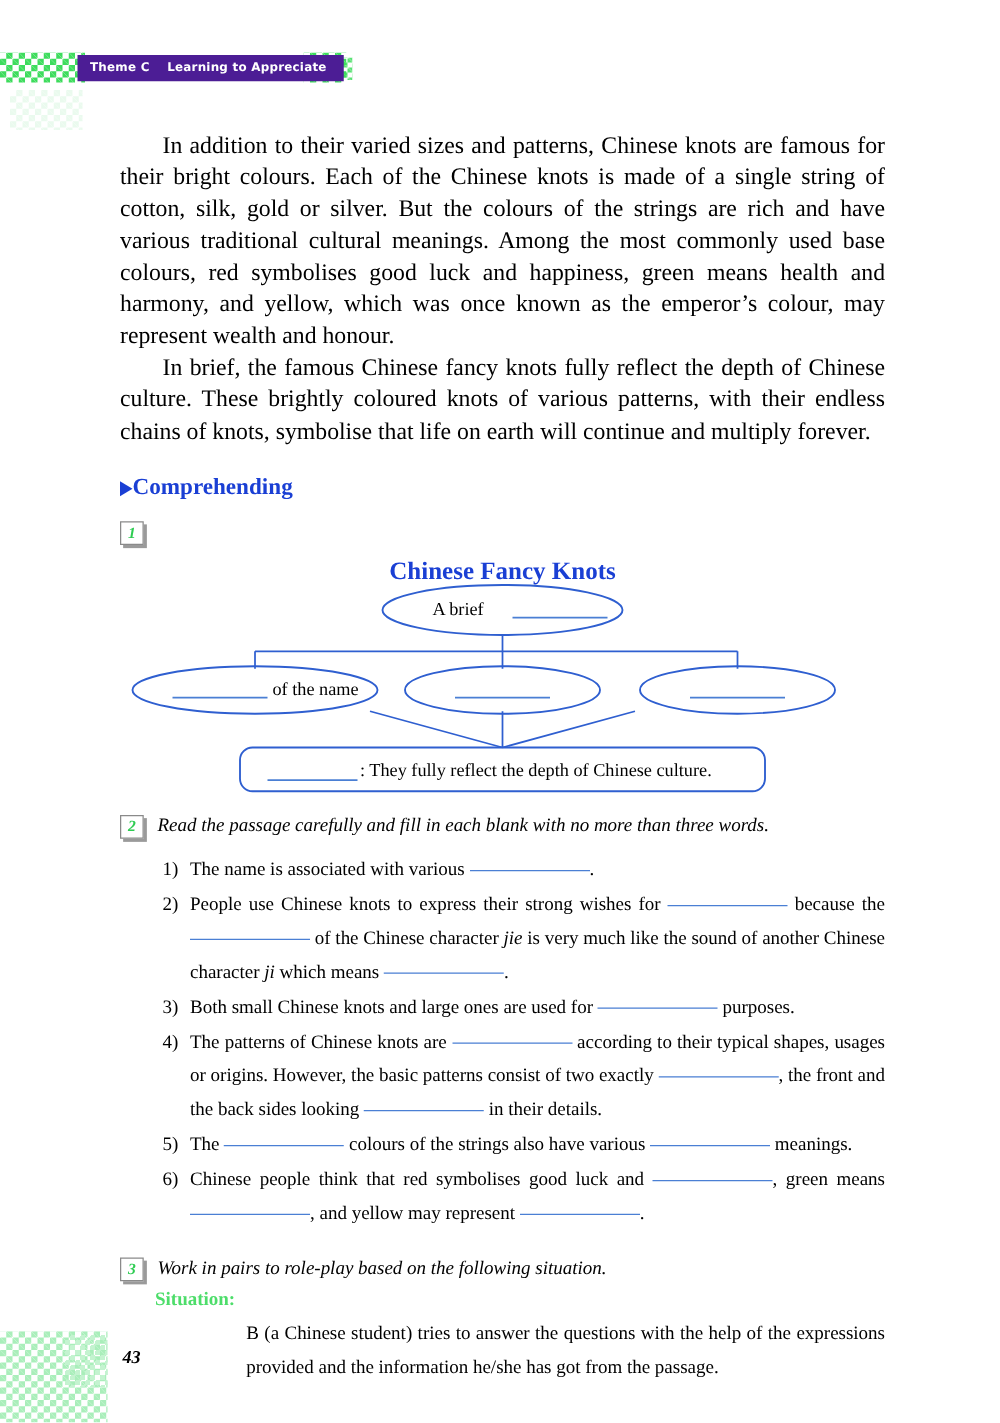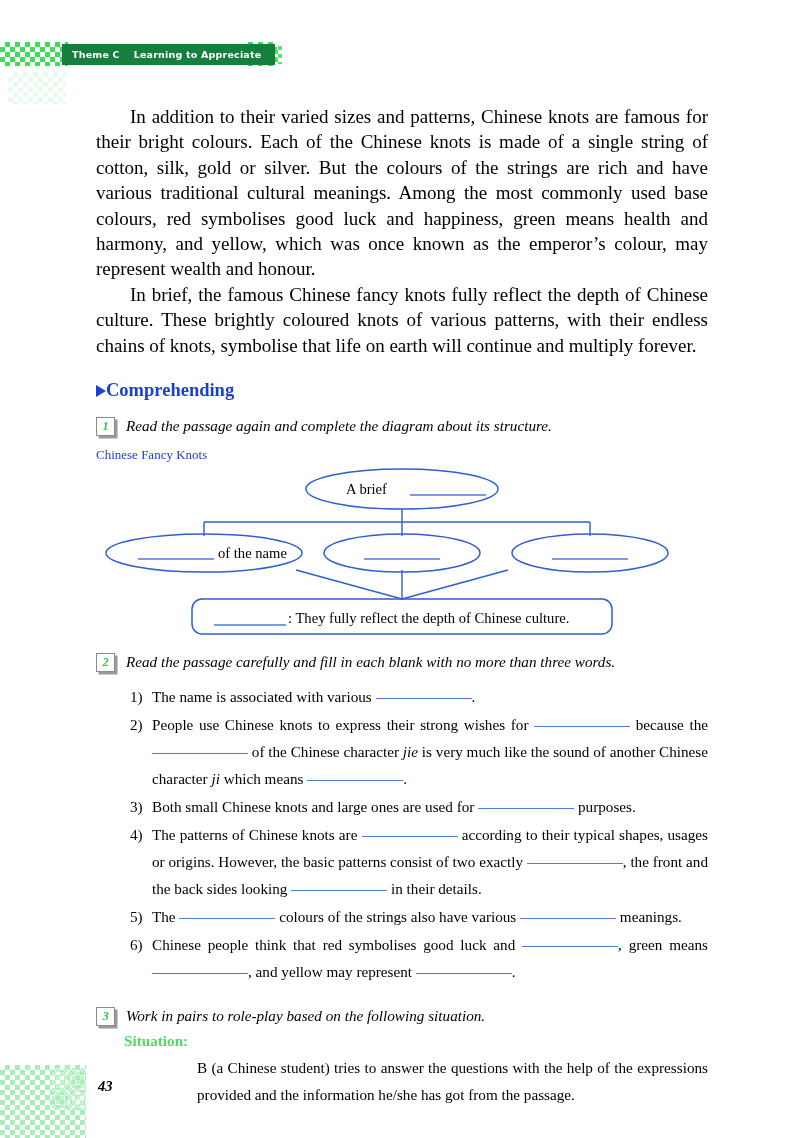--- a/index.html
+++ b/index.html
@@ -53,21 +53,21 @@
     background-size: 8px 8px;
     background-position: 0 0, 4px 4px;
     opacity: .85;
   }
   .theme-banner {
     position: absolute;
     left: 62px;
     top: 44px;
     height: 21px;
     padding: 0 14px 0 10px;
-    background: #15803d;
+    background: #4c1d95;
     color: #ffffff;
     font-family: "DejaVu Sans", sans-serif;
     font-weight: bold;
     font-size: 9.5px;
     letter-spacing: .2px;
     display: flex;
     align-items: center;
     gap: 14px;
     white-space: nowrap;
   }
@@ -197,24 +197,24 @@
   .diagram {
     position: relative;
     width: 612px;
     height: 190px;
     margin-top: 10px;
   }
   .diag-title {
     position: absolute;
     left: 0; right: 0;
     top: 0px;
-    text-align: left;
+    text-align: center;
     color: #1a3fd4;
-    font-weight: normal;
-    font-size: 13px;
+    font-weight: bold;
+    font-size: 20px;
   }
   .diag-svg { position: absolute; left: 0; top: 0; }
   .diag-label {
     position: absolute;
     font-size: 14.6px;
     white-space: nowrap;
     color: #000;
   }
 
   
@@ -258,21 +258,20 @@
   <p class="para">In addition to their varied sizes and patterns, Chinese knots are famous for their bright colours. Each of the Chinese knots is made of a single string of cotton, silk, gold or silver. But the colours of the strings are rich and have various traditional cultural meanings. Among the most commonly used base colours, red symbolises good luck and happiness, green means health and harmony, and yellow, which was once known as the emperor’s colour, may represent wealth and honour.</p>
   <p class="para">In brief, the famous Chinese fancy knots fully reflect the depth of Chinese culture. These brightly coloured knots of various patterns, with their endless chains of knots, symbolise that life on earth will continue and multiply forever.</p>
 
   <div class="section-head">
     <span class="tri"></span>
     <span>Comprehending</span>
   </div>
 
   <div class="ex-row">
     <div class="numbox">1</div>
-    <div class="ex-instr">Read the passage again and complete the diagram about its structure.</div>
   </div>
 
   <div class="diagram">
     <div class="diag-title">Chinese Fancy Knots</div>
 
     <svg class="diag-svg" width="612" height="190" viewBox="0 0 612 190">
 
       <g stroke="#2f5fd0" stroke-width="1.4" fill="none">
 
         <line x1="306" y1="62" x2="306" y2="75"></line>

